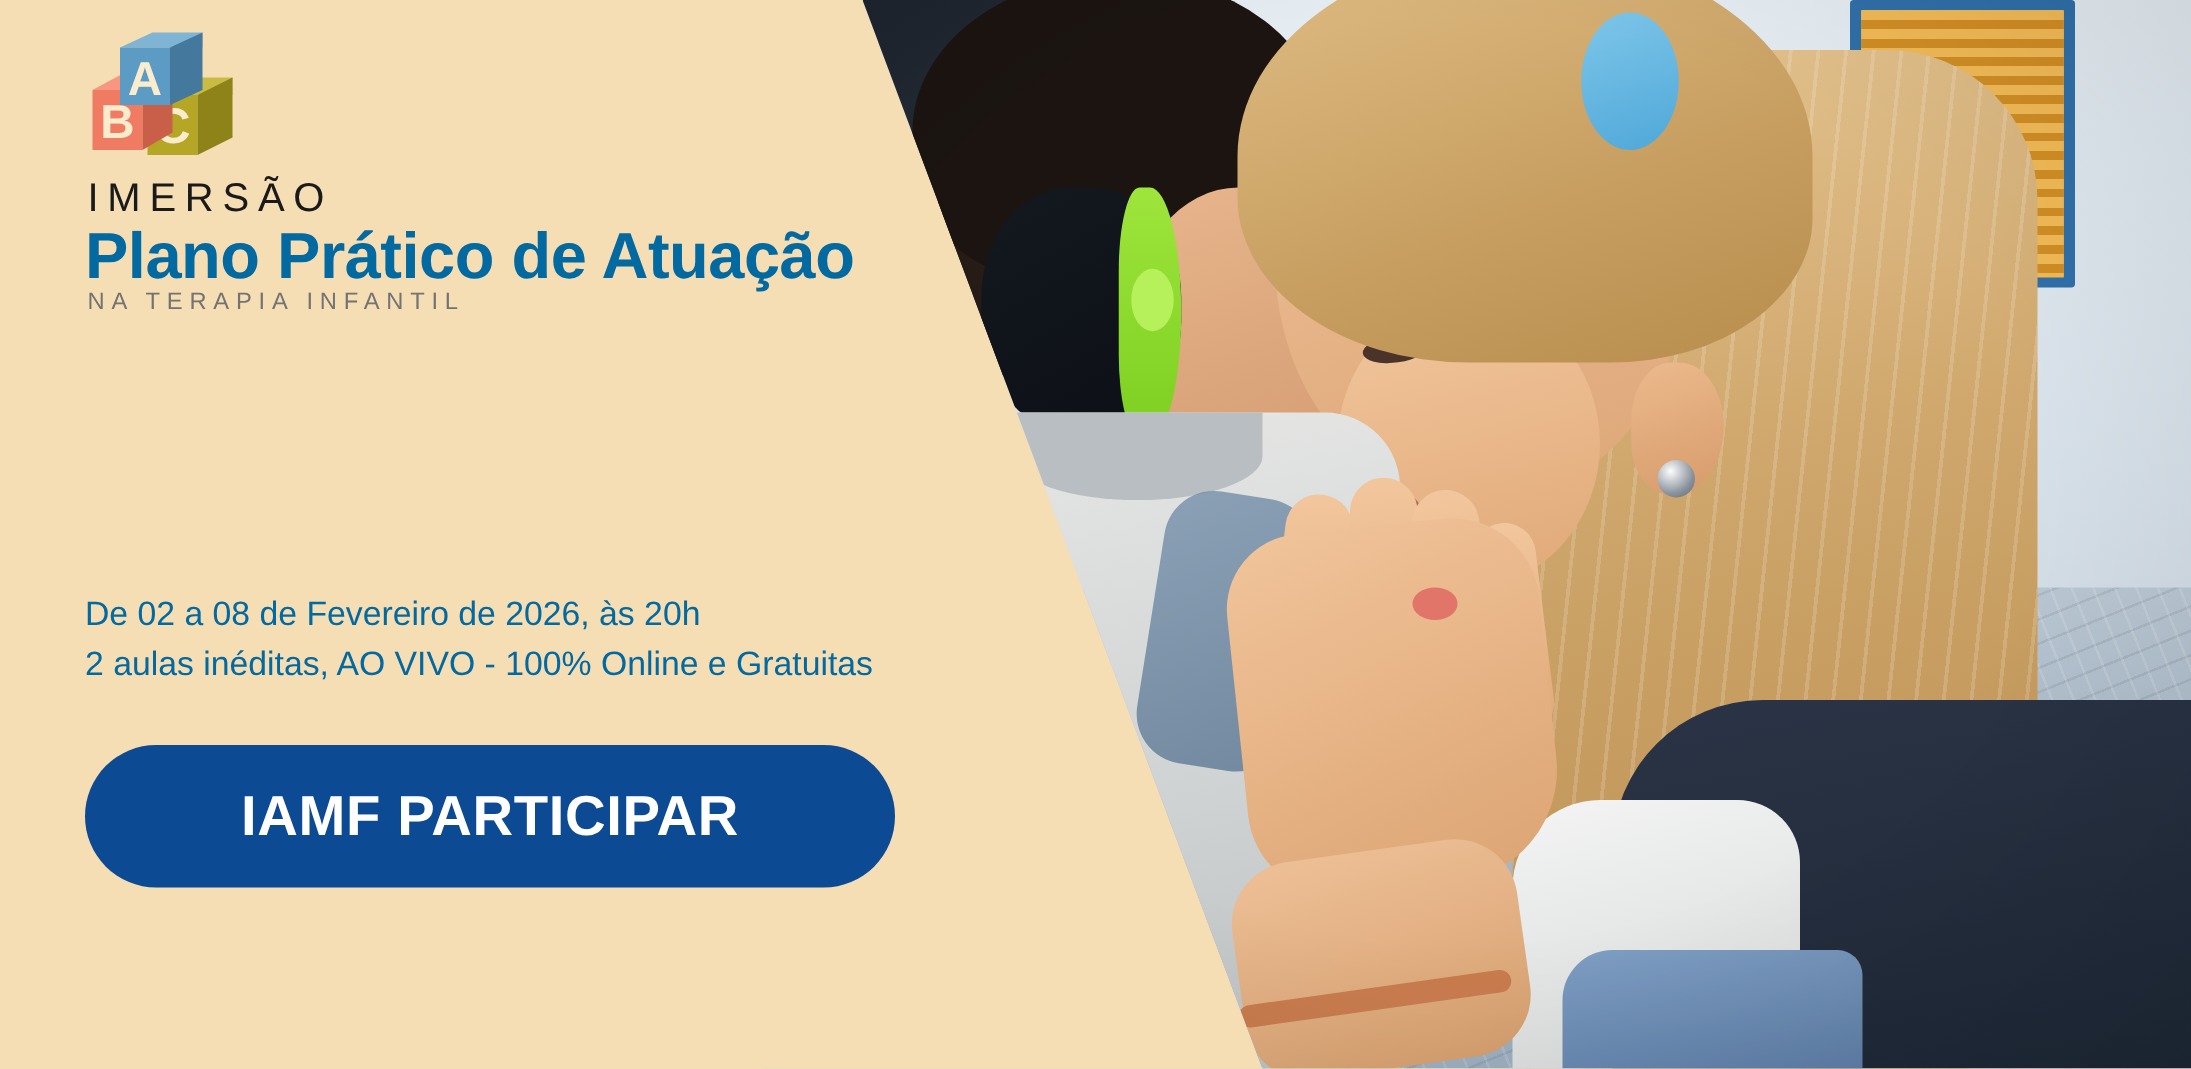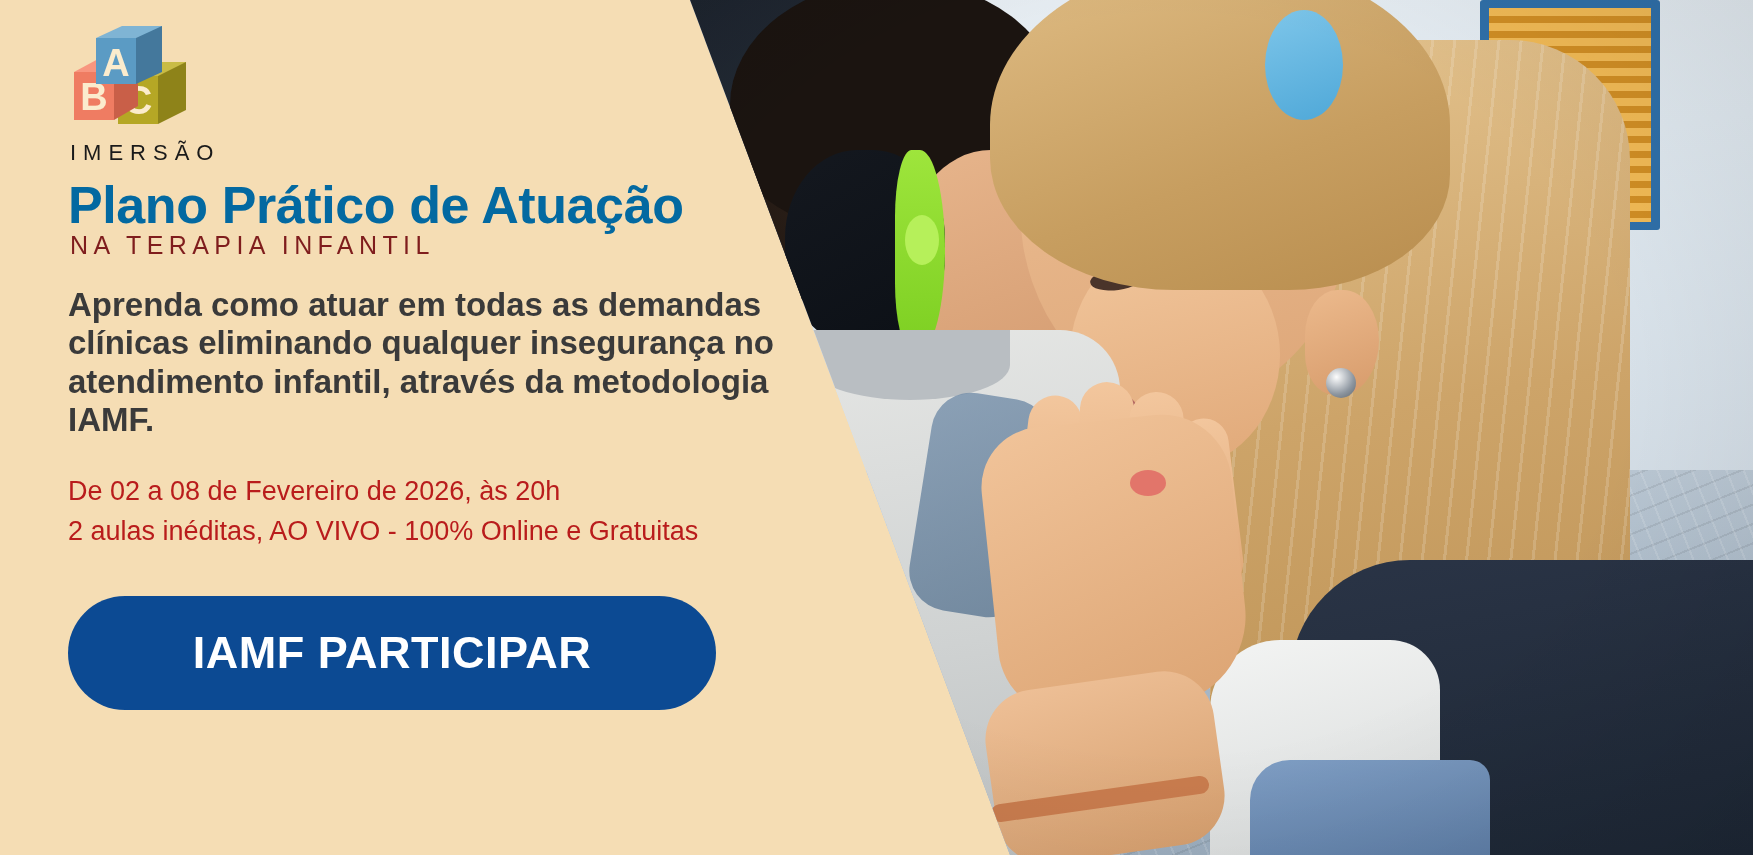--- a/index.html
+++ b/index.html
@@ -215,45 +215,45 @@
     position:absolute; left:0; top:0; width:700px; height:855px;
     z-index:5;
   }
 
   
   #logo { position:absolute; left:70px; top:24px; width:120px; height:110px; }
 
   
   #imersao {
     position:absolute; left:70px; top:140px;
-    font-size:22px; letter-spacing:7px; color:#1a1a1a;
+    font-size:32px; letter-spacing:7px; color:#1a1a1a;
     font-weight:400;
   }
   #headline {
     position:absolute; left:68px; top:175px;
     font-size:52px; font-weight:bold; color:#0369a1;
     letter-spacing:-.4px; white-space:nowrap;
   }
   #subheadline {
     position:absolute; left:70px; top:231px;
-    font-size:25px; letter-spacing:5.4px; color:#7f1d1d;
+    font-size:19px; letter-spacing:5.4px; color:#737373;
     font-weight:400;
   }
   #paragraph {
     position:absolute; left:68px; top:286px;
     width:730px;
     font-size:33px; line-height:1.16;
     font-weight:bold; color:#3a3a3a;
     font-stretch:condensed;
   }
   #info {
     position:absolute; left:68px; top:472px;
     width:830px;
     font-size:27px; line-height:1.48;
-    color:#b91c1c; font-weight:400;
+    color:#0369a1; font-weight:400;
   }
   #info b { font-weight:normal; }
   #cta {
     position:absolute; left:68px; top:596px;
     width:648px; height:114px;
     background:#0c4a93; border:none; border-radius:58px;
     color:#ffffff; font-size:45px; font-weight:bold;
     letter-spacing:.5px; cursor:pointer;
     display:flex; align-items:center; justify-content:center;
   }
@@ -353,21 +353,20 @@
           <polygon points="66,14 92,2 92,48 66,60" fill="#44789c"></polygon>
           <text x="46" y="52" font-family="'Liberation Sans',sans-serif" font-size="38" font-weight="bold" fill="#fbeccd" text-anchor="middle">A</text>
         </g>
       </svg>
     </div>
 
     <div id="imersao">IMERSÃO</div>
     <div id="headline">Plano Prático de Atuação</div>
     <div id="subheadline">NA TERAPIA INFANTIL</div>
 
-    <div id="paragraph">Aprenda como atuar em todas as demandas clínicas eliminando qualquer insegurança no atendimento infantil, através da metodologia IAMF.</div>
 
     <div id="info">
       <div>De 02 a 08 de Fevereiro de 2026, às 20h</div>
       <div><span>2 aulas inéditas, AO VIVO - </span><b>100% Online e Gratuitas</b></div>
     </div>
 
     <button id="cta">IAMF PARTICIPAR</button>
   </div>
 
 

